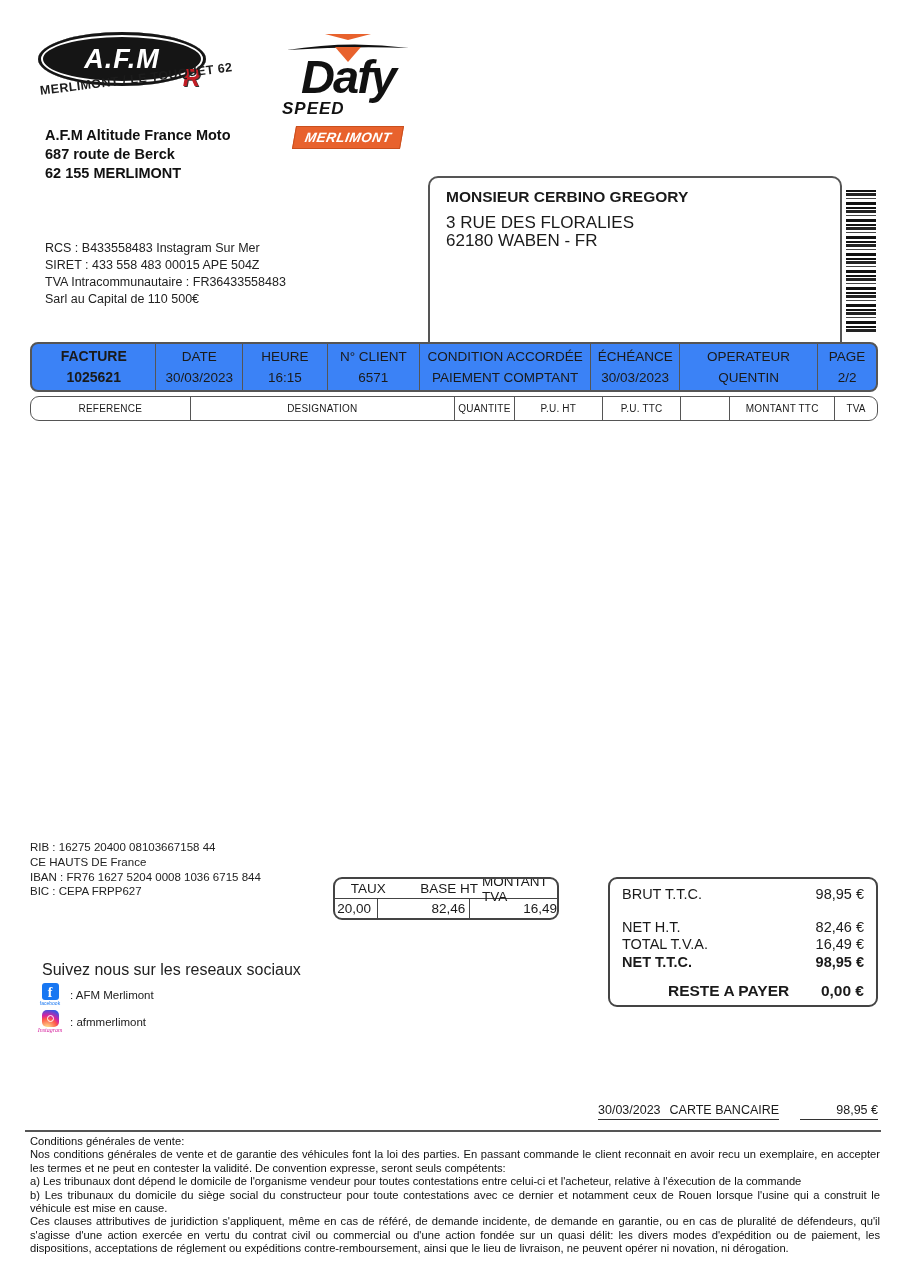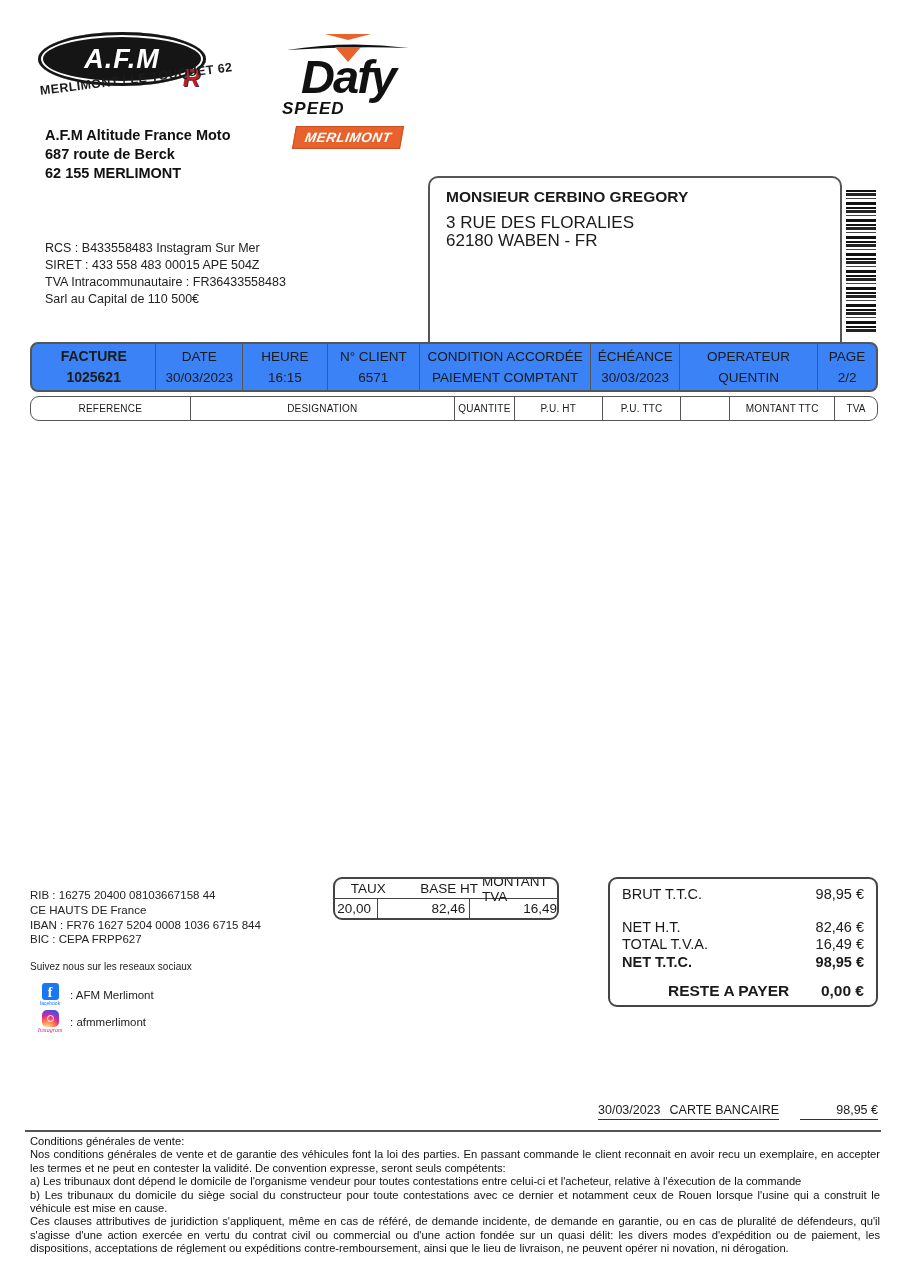--- a/index.html
+++ b/index.html
@@ -59,22 +59,22 @@
   
   .cols-row { position: absolute; left: 30px; top: 396px; width: 848px; height: 25px;
               border: 1.5px solid #555; border-radius: 9px; display: flex; overflow: hidden; background: #fff; }
   .col-cell { display: flex; align-items: center; justify-content: center; font-size: 10px; letter-spacing: 0.2px;
               border-right: 1px solid #555; white-space: nowrap; }
   .col-cell:last-child { border-right: none; }
   .cc0 { width: 160px; } .cc1 { width: 265px; } .cc2 { width: 60px; } .cc3 { width: 88px; }
   .cc4 { width: 79px; } .cc5 { width: 49px; } .cc6 { width: 105px; } .cc7 { width: 42px; }
 
   
-  .bank-block { position: absolute; left: 30px; top: 888px; font-size: 11.5px; line-height: 14.8px; color: #222; }
-  .social-title { position: absolute; left: 30px; top: 961px; font-size: 10px; color: #222; }
+  .bank-block { position: absolute; left: 30px; top: 840px; font-size: 11.5px; line-height: 14.8px; color: #222; }
+  .social-title { position: absolute; left: 42px; top: 961px; font-size: 16px; color: #222; }
   .social-row { position: absolute; left: 38px; display: flex; align-items: center; gap: 8px; font-size: 11.5px; color: #222; }
   .social-fb { top: 983px; } .social-ig { top: 1010px; }
   .icon-wrap { display: flex; flex-direction: column; align-items: center; width: 24px; }
   .fb-icon { width: 17px; height: 17px; background: #1877f2; border-radius: 3px; color: #fff; font-weight: bold;
              font-size: 14px; display: flex; align-items: flex-end; justify-content: center; line-height: 15px; font-family: "Liberation Serif", serif; }
   .fb-caption { font-size: 5px; color: #1877f2; }
   .ig-icon { width: 17px; height: 17px; border-radius: 5px; display: flex; align-items: center; justify-content: center;
              background: radial-gradient(circle at 30% 110%, #fdf497 0%, #fd5949 45%, #d6249f 60%, #285aeb 90%);
              box-shadow: inset 0 0 0 1.5px #fff0; }
   .ig-lens { width: 7px; height: 7px; border: 1.5px solid #fff; border-radius: 50%; }

